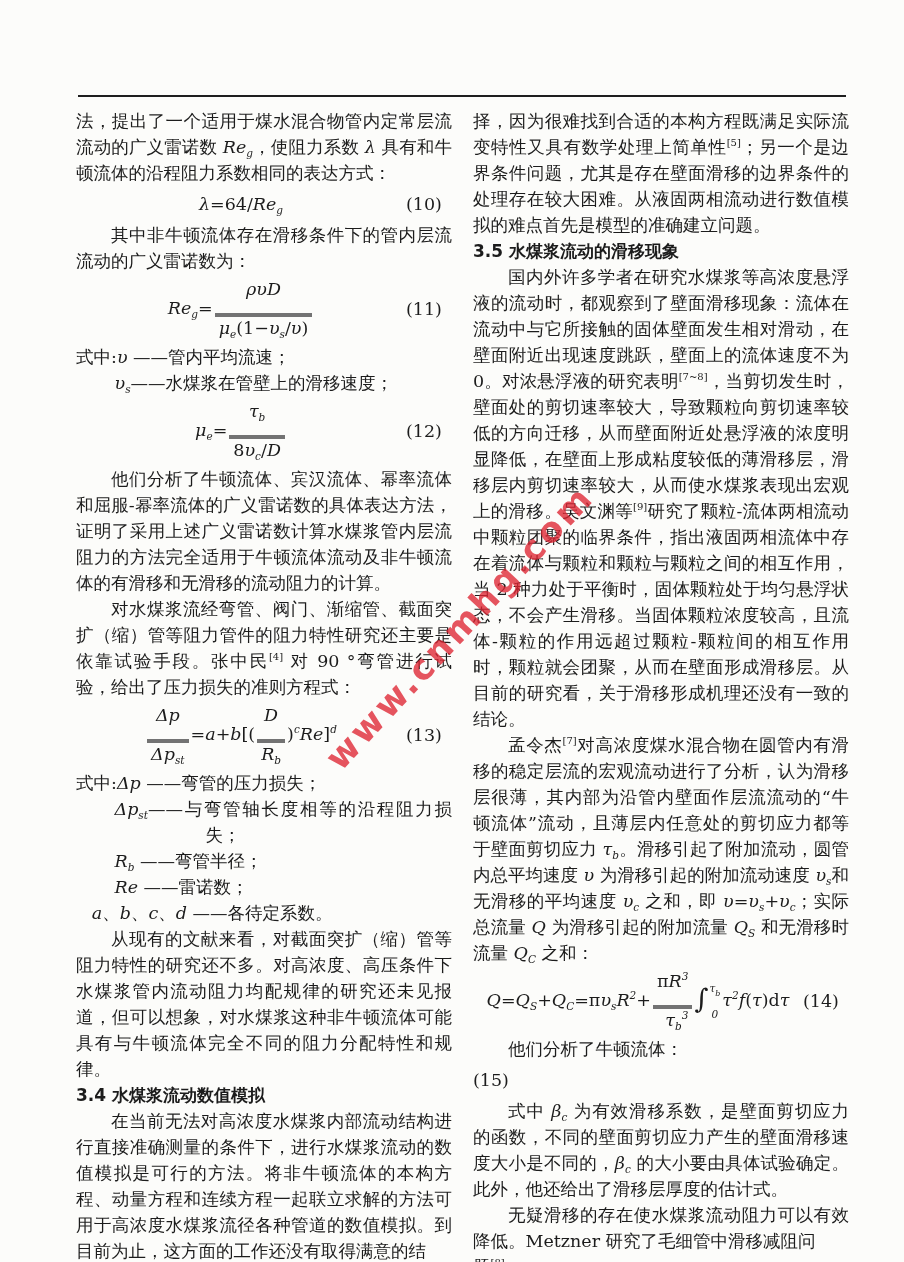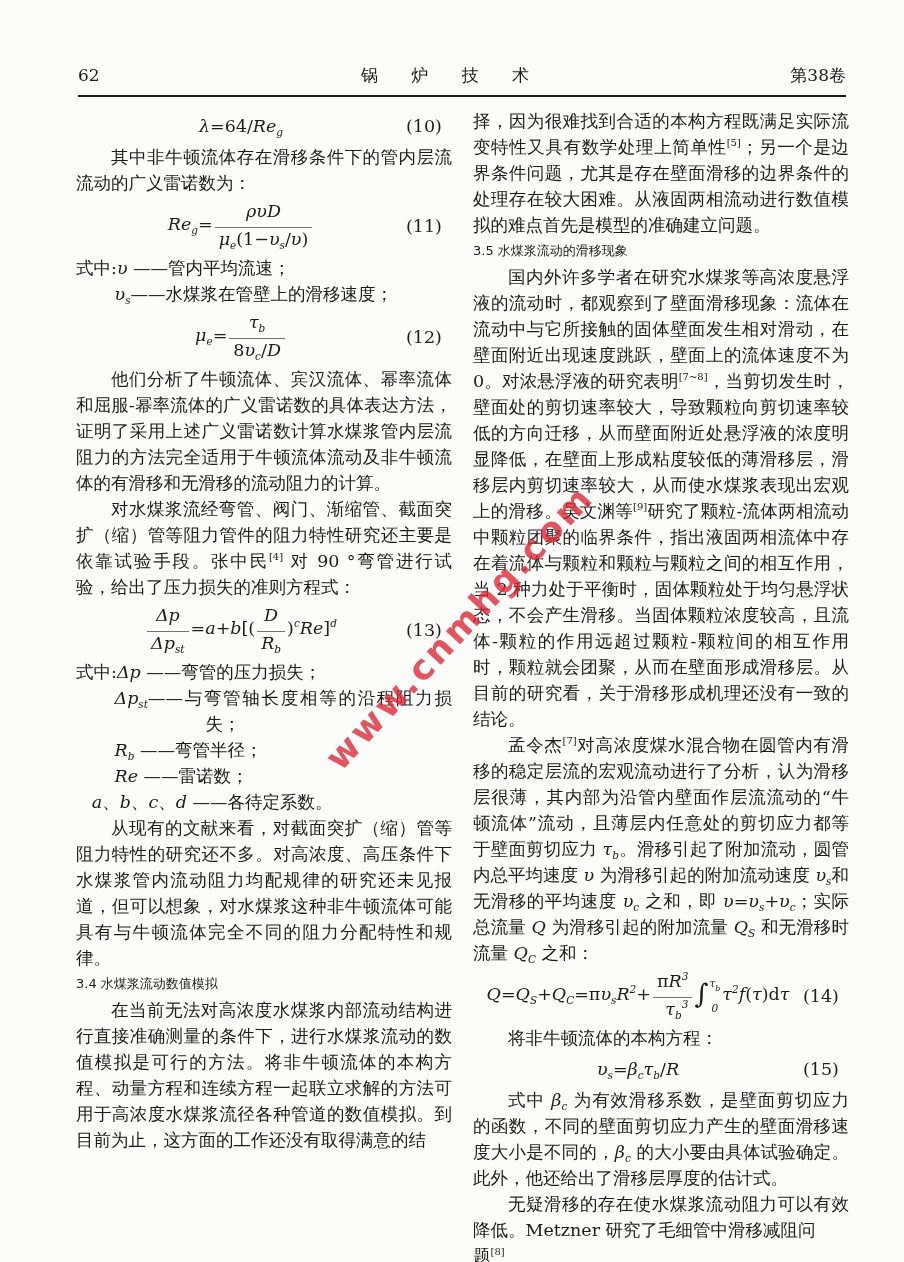--- a/index.html
+++ b/index.html
@@ -18,31 +18,31 @@
   .rule { position:absolute; top:95px; left:78px; right:58px; height:2px; background:#1e1e1e; }
   .columns {
     position:absolute; top:108px; left:76px; width:773px;
     display:flex; gap:21px;
   }
   .col { width:376px; font-size:17.5px; line-height:26px; text-align:justify; }
   .col p { margin:0; }
   .ind { text-indent:2em; }
   .sech {
     font-family:"DejaVu Sans","Liberation Sans",sans-serif;
-    font-weight:400; font-size:13px; text-align:left;
+    font-weight:700; font-size:17px; text-align:left;
   }
   i { font-style:italic; }
   sub { font-size:10.5px; vertical-align:-4px; line-height:0; font-style:italic; }
   sup { font-size:10.5px; vertical-align:7px; line-height:0; font-style:italic; }
   sup.ref { font-style:normal; font-size:10px; vertical-align:7px; }
   .eq { display:flex; align-items:center; margin:5px 0; }
   .ebody { flex:1; text-align:center; }
   .eno { width:46px; text-align:left; }
   .fr { display:inline-block; vertical-align:middle; text-align:center; line-height:21px; margin:0 2px; }
-  .fr .fn { display:block; padding:0 4px 5px; border-bottom:1px solid #737373; }
+  .fr .fn { display:block; padding:0 4px 13px; border-bottom:4px solid #737373; }
   .fr .fd { display:block; padding:1px 4px 0;text-align:right; }
   .intg { font-size:27px; vertical-align:middle; position:relative; top:-2px; }
   .lims { display:inline-flex; flex-direction:column; justify-content:space-between;
           height:36px; vertical-align:middle; font-size:10.5px; line-height:1;
           margin:0 2px 0 1px; font-style:italic; }
   .lims sub, .lims sup { font-size:8px; }
   .wl1 { padding-left:2.2em; }
   .wl2 { padding-left:0.9em; }
   .hang { padding-left:7.4em; text-indent:-5.2em; }
   .watermark {
@@ -52,30 +52,26 @@
     font-weight:700; font-size:35px; letter-spacing:3px;
     color:rgba(222,36,50,0.78);
     pointer-events:none; white-space:nowrap;
   }
 </style>
 </head>
 <body>
 
 <div class="page">
 
-  <div class="hdr">
-    <span>62</span>
-    <span class="jt">锅 炉 技 术</span>
-    <span>第38卷</span>
-  </div>
   <div class="rule"></div>
 
   <div class="columns">
 
     <div class="col">
+      <p>法，提出了一个适用于煤水混合物管内定常层流流动的广义雷诺数 <i>Re</i><sub>g</sub>，使阻力系数 <i>λ</i> 具有和牛顿流体的沿程阻力系数相同的表达方式：</p>
       <div class="eq">
         <span class="ebody"><i>λ</i>=64/<i>Re</i><sub>g</sub></span>
         <span class="eno">(10)</span>
       </div>
       <p class="ind">其中非牛顿流体存在滑移条件下的管内层流流动的广义雷诺数为：</p>
       <div class="eq">
         <span class="ebody"><i>Re</i><sub>g</sub>=<span class="fr"><span class="fn"><i>ρυD</i></span><span class="fd"><i>μ</i><sub>e</sub>(1−<i>υ</i><sub>s</sub>/<i>υ</i>)</span></span></span>
         <span class="eno">(11)</span>
       </div>
       <p>式中:<i>υ</i> ——管内平均流速；</p>
@@ -106,23 +102,22 @@
       <p class="sech">3.5 水煤浆流动的滑移现象</p>
       <p class="ind">国内外许多学者在研究水煤浆等高浓度悬浮液的流动时，都观察到了壁面滑移现象：流体在流动中与它所接触的固体壁面发生相对滑动，在壁面附近出现速度跳跃，壁面上的流体速度不为 0。对浓悬浮液的研究表明<sup class="ref">[7~8]</sup>，当剪切发生时，壁面处的剪切速率较大，导致颗粒向剪切速率较低的方向迁移，从而壁面附近处悬浮液的浓度明显降低，在壁面上形成粘度较低的薄滑移层，滑移层内剪切速率较大，从而使水煤浆表现出宏观上的滑移。吴文渊等<sup class="ref">[9]</sup>研究了颗粒-流体两相流动中颗粒团聚的临界条件，指出液固两相流体中存在着流体与颗粒和颗粒与颗粒之间的相互作用，当 2 种力处于平衡时，固体颗粒处于均匀悬浮状态，不会产生滑移。当固体颗粒浓度较高，且流体-颗粒的作用远超过颗粒-颗粒间的相互作用时，颗粒就会团聚，从而在壁面形成滑移层。从目前的研究看，关于滑移形成机理还没有一致的结论。</p>
       <p class="ind">孟令杰<sup class="ref">[7]</sup>对高浓度煤水混合物在圆管内有滑移的稳定层流的宏观流动进行了分析，认为滑移层很薄，其内部为沿管内壁面作层流流动的“牛顿流体”流动，且薄层内任意处的剪切应力都等于壁面剪切应力 <i>τ</i><sub>b</sub>。滑移引起了附加流动，圆管内总平均速度 <i>υ</i> 为滑移引起的附加流动速度 <i>υ</i><sub>s</sub>和无滑移的平均速度 <i>υ</i><sub>c</sub> 之和，即 <i>υ</i>=<i>υ</i><sub>s</sub>+<i>υ</i><sub>c</sub>；实际总流量 <i>Q</i> 为滑移引起的附加流量 <i>Q</i><sub>S</sub> 和无滑移时流量 <i>Q</i><sub>C</sub> 之和：</p>
       <div class="eq">
         <span class="ebody"><i>Q</i>=<i>Q</i><sub>S</sub>+<i>Q</i><sub>C</sub>=π<i>υ</i><sub>s</sub><i>R</i><sup>2</sup>+<span class="fr"><span class="fn">π<i>R</i><sup>3</sup></span><span class="fd"><i>τ</i><sub>b</sub><sup>3</sup></span></span><span><span class="intg">∫</span><span class="lims">
                 <span><i>τ</i><sub>b</sub></span>
                 <span>0</span>
               </span></span><i>τ</i><sup>2</sup><i>f</i>(<i>τ</i>)d<i>τ</i></span>
         <span class="eno">(14)</span>
       </div>
-      <p class="ind">将非牛顿流体的本构方程：</p>
+      <p class="ind">他们分析了牛顿流体：</p>
       <div class="eq">
-        <span class="ebody"><i>υ</i><sub>s</sub>=<i>β</i><sub>c</sub><i>τ</i><sub>b</sub>/<i>R</i></span>
         <span class="eno">(15)</span>
       </div>
       <p class="ind">式中 <i>β</i><sub>c</sub> 为有效滑移系数，是壁面剪切应力的函数，不同的壁面剪切应力产生的壁面滑移速度大小是不同的，<i>β</i><sub>c</sub> 的大小要由具体试验确定。此外，他还给出了滑移层厚度的估计式。</p>
       <p class="ind">无疑滑移的存在使水煤浆流动阻力可以有效降低。Metzner 研究了毛细管中滑移减阻问</p>
       <p>题<sup class="ref">[8]</sup></p>
     </div>
 
   </div>
 
   <div class="watermark">www.cnmhg.com</div>

